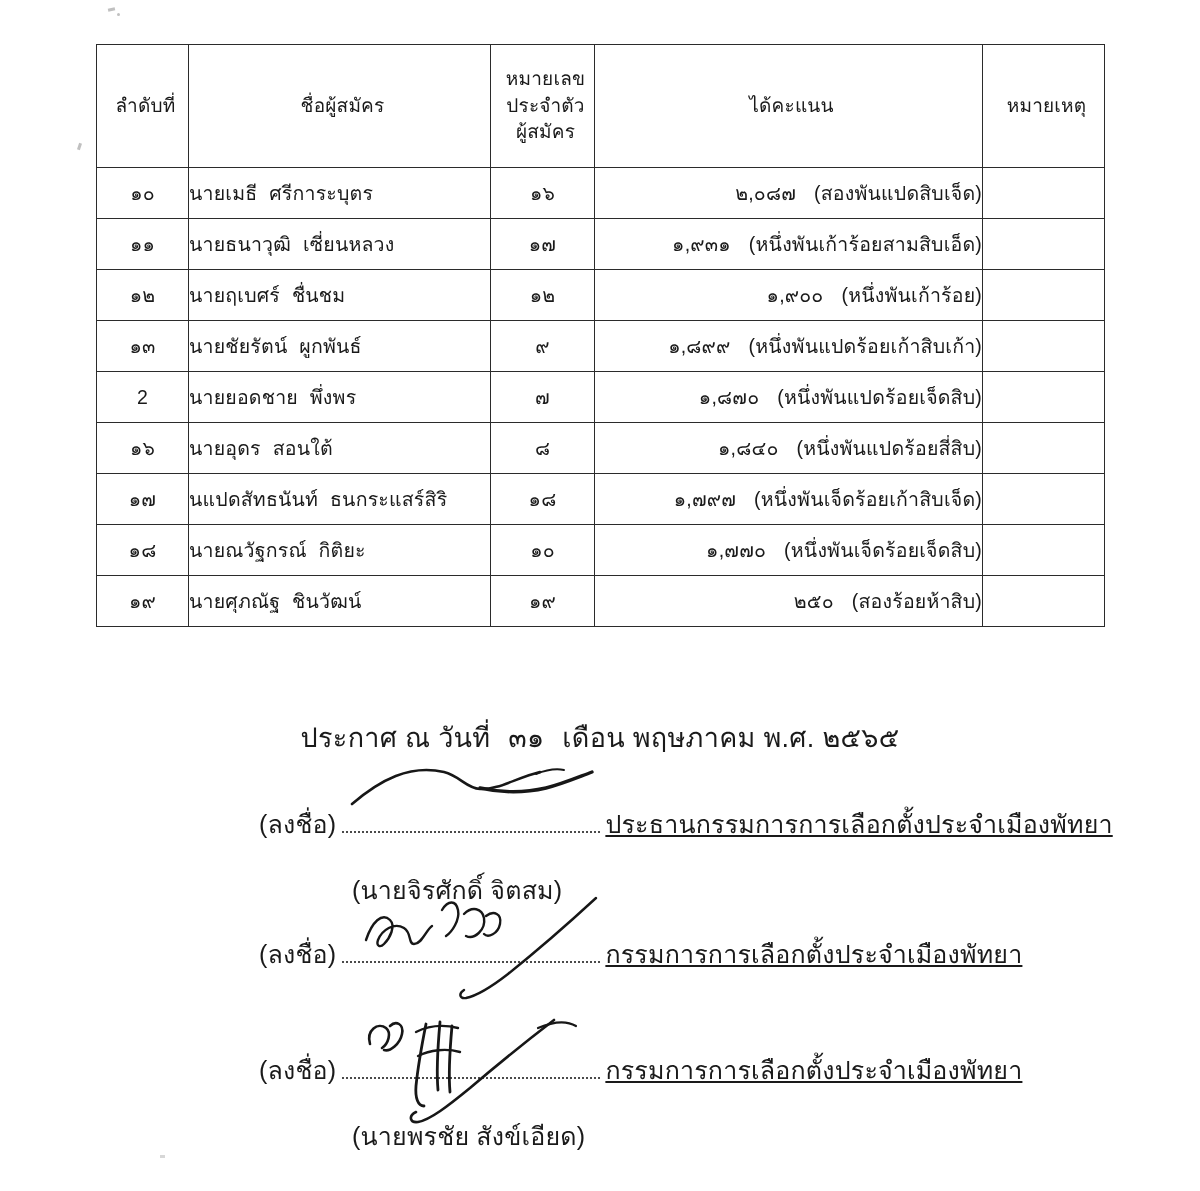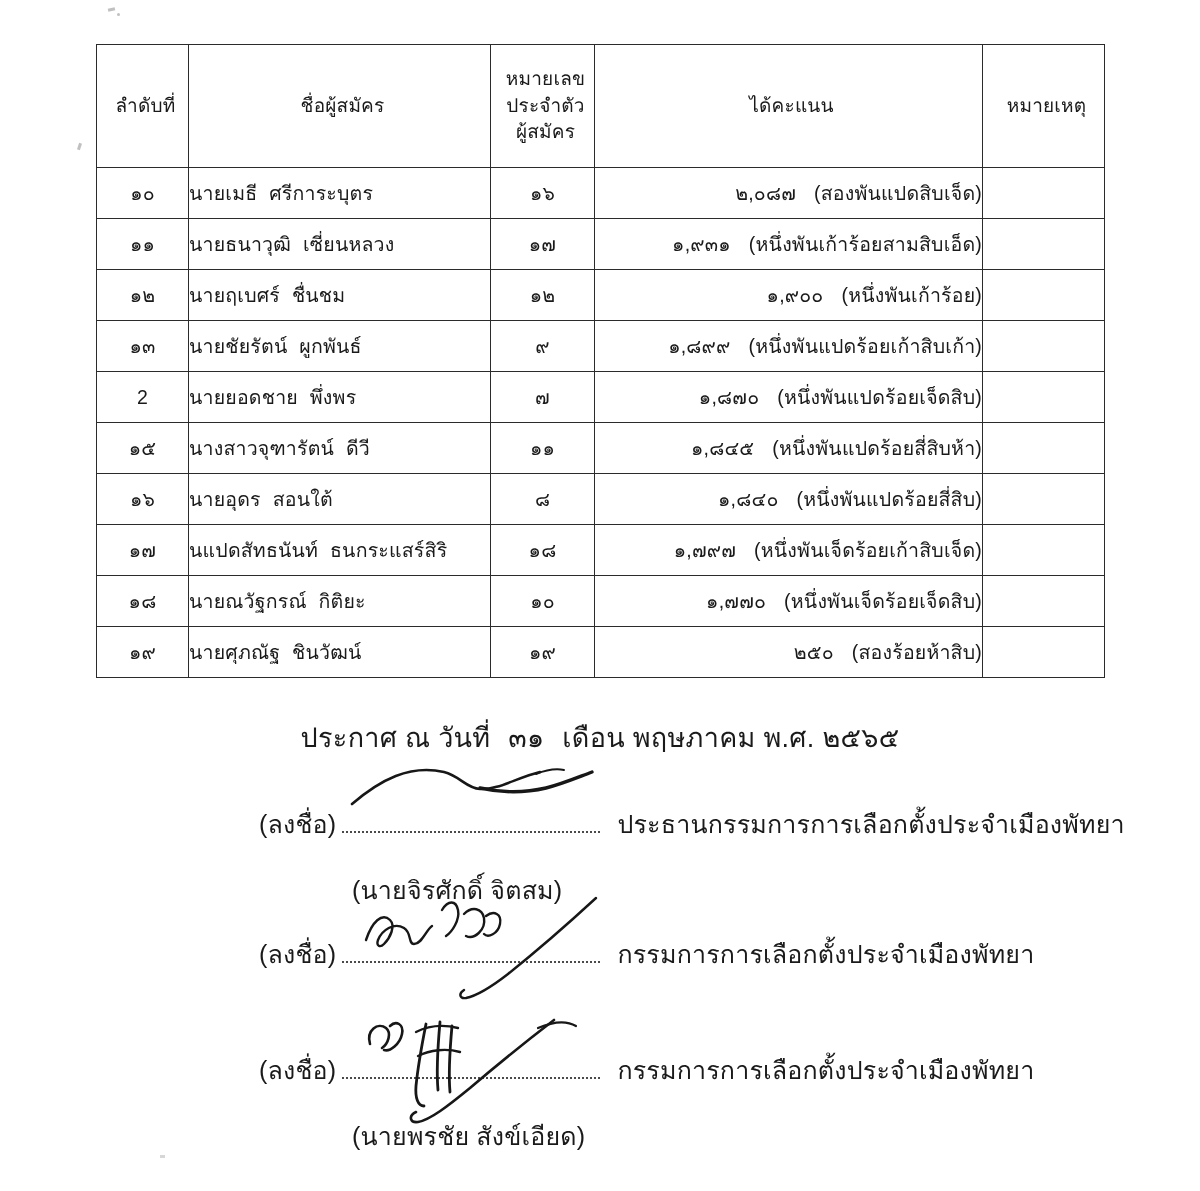--- a/index.html
+++ b/index.html
@@ -117,21 +117,22 @@
   .sig-label { white-space: nowrap; }
   .sig-dots {
     display: inline-block;
     width: 258px;
     margin: 0 4px 0 6px;
     border-bottom: 2.5px dotted #4a4a4a;
     height: 10px;
   }
   .sig-title {
     white-space: nowrap;
-    margin-left: 13px;
+    margin-left: 1px;
+    text-decoration: underline;
   }
   .sig-name {
     padding-left: 352px;
     margin-top: 36px;
     white-space: nowrap;
   }
 
   
   .signature-ink {
     position: absolute;
@@ -232,32 +233,20 @@
         <td class="c-center">๗</td>
         <td>
           <div class="score-cell">
             <span class="score-num">๑,๘๗๐</span>
             <span class="score-words">(หนึ่งพันแปดร้อยเจ็ดสิบ)</span>
           </div>
         </td>
         <td class="c-center"></td>
       </tr>
       <tr>
-        <td class="c-center">๑๕</td>
-        <td class="c-name">นางสาวจุฑารัตน์ ดีวี</td>
-        <td class="c-center">๑๑</td>
-        <td>
-          <div class="score-cell">
-            <span class="score-num">๑,๘๔๕</span>
-            <span class="score-words">(หนึ่งพันแปดร้อยสี่สิบห้า)</span>
-          </div>
-        </td>
-        <td class="c-center"></td>
-      </tr>
-      <tr>
         <td class="c-center">๑๖</td>
         <td class="c-name">นายอุดร สอนใต้</td>
         <td class="c-center">๘</td>
         <td>
           <div class="score-cell">
             <span class="score-num">๑,๘๔๐</span>
             <span class="score-words">(หนึ่งพันแปดร้อยสี่สิบ)</span>
           </div>
         </td>
         <td class="c-center"></td>

